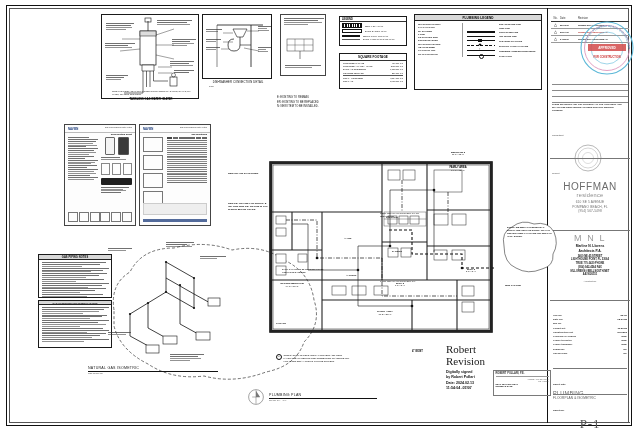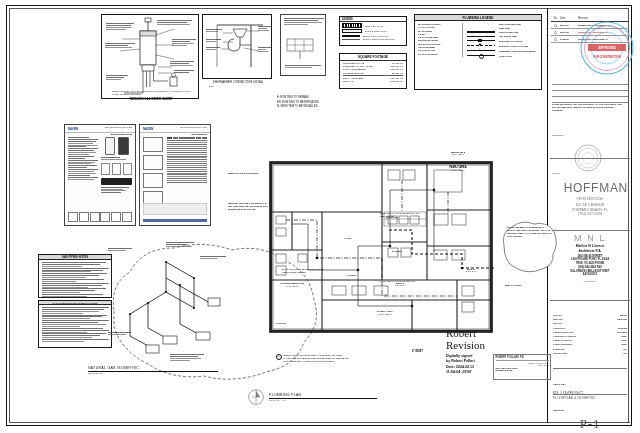--- a/index.html
+++ b/index.html
@@ -14,21 +14,21 @@
   .ctr{text-align:center;}
   .box{background:#fff;box-sizing:border-box;}
   
   .lines{display:block;}
   .lines i{display:block;background:#3a3a3a;height:0.8px;margin-bottom:1.1px;opacity:.72;}
   .lines i.s{opacity:.55;}
   .hdrbar{background:#d8d8d8;border-bottom:1px solid #222;font-size:3px;font-weight:bold;text-align:center;letter-spacing:.04em;padding:0.5px 0;}
   
   #tblock{right:9px;top:8px;width:84px;height:415px;border-left:1px solid #111;box-sizing:border-box;}
   .tblabel{font-size:2.4px;color:#444;}
-  .proj-name{font-size:12px;color:#6b6b6b;text-align:right;letter-spacing:.06em;font-family:"Liberation Sans",sans-serif;}
+  .proj-name{font-size:10px;color:#6b6b6b;text-align:center;letter-spacing:.06em;font-family:"Liberation Sans",sans-serif;}
   .proj-sub{font-size:5.6px;color:#8a8a8a;text-align:center;letter-spacing:.05em;}
   .proj-addr{font-size:3.2px;color:#6f6f6f;text-align:center;line-height:1.45;letter-spacing:.04em;}
   .mnl{font-size:9px;color:#9a9a9a;text-align:center;letter-spacing:.18em;}
   .arch-name{font-size:3.3px;font-weight:bold;text-align:center;line-height:1.4;color:#111;}
   .arch-info{font-size:2.6px;text-align:center;line-height:1.45;color:#222;font-weight:bold;}
   .sheetno{font-size:13px;color:#555;text-align:center;letter-spacing:.06em;font-family:"Liberation Serif",serif;}
   .kv{display:flex;justify-content:space-between;font-size:2.5px;font-weight:bold;color:#111;margin-bottom:1.2px;}
   .kv span:first-child{color:#333;}
   
   .revrow{display:flex;align-items:center;border-bottom:0.5px solid #999;height:6px;}
@@ -874,21 +874,21 @@
         <path d="M9 2.8 L13 9 L9 9 Z" fill="#777"></path>
       </svg>
       <div style="margin-left:4px;">
         <div class="secttl">PLUMBING PLAN</div>
         <div style="border-bottom:1px solid #111;width:108px;margin-top:0.5px;"></div>
         <div class="sectsub" style="margin-top:0.5px;">SCALE: 1/4" = 1'-0"</div>
       </div>
     </div>
   </div>
 
-  <div class="abs" style="left:446px;top:328px;width:108px;">
+  <div class="abs" style="left:446px;top:344px;width:108px;">
     <div class="sig-name">Robert</div>
     <div class="sig-name">Revision</div>
     <div style="display:flex;margin-top:2px;">
       <div style="width:44px;">
         <div class="sig-meta">Digitally signed</div>
         <div class="sig-meta">by Robert Pollari</div>
         <div class="sig-meta">Date: 2024.02.13</div>
         <div class="sig-meta">11:54:04 -05'00'</div>
       </div>
       <div class="stampbox" style="width:58px;height:26px;margin-left:3px;padding:1.5px;">

